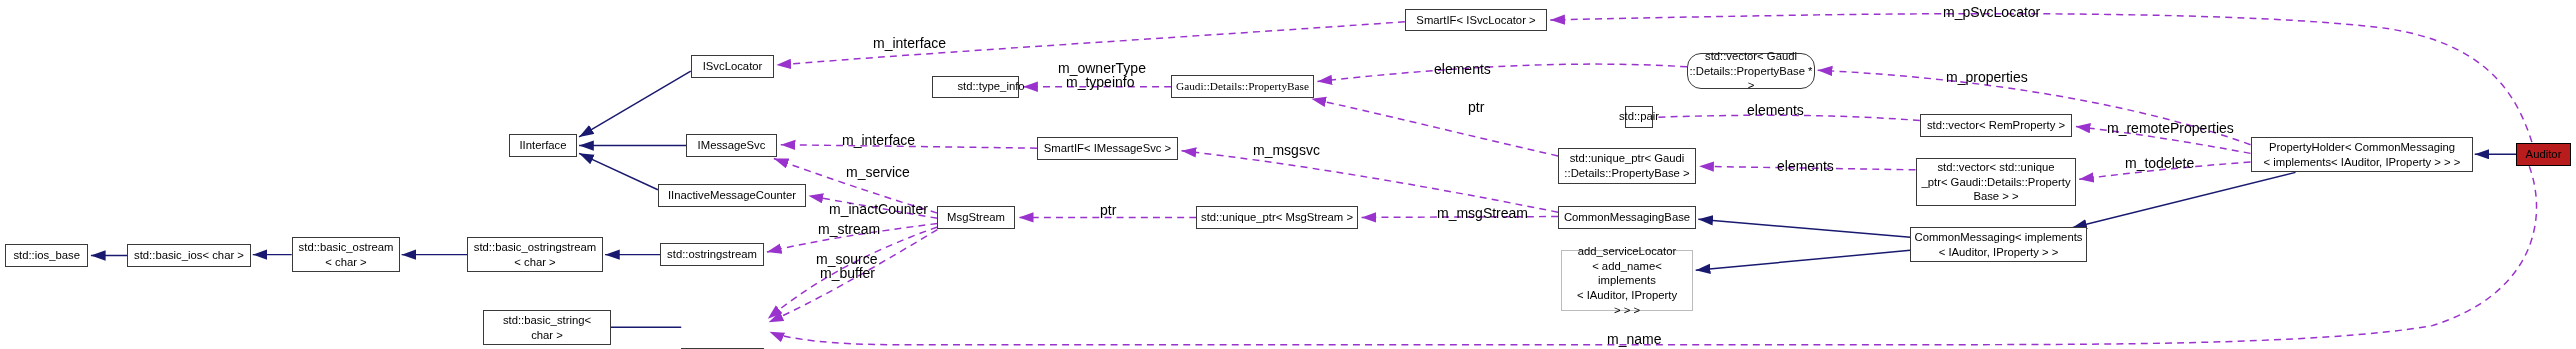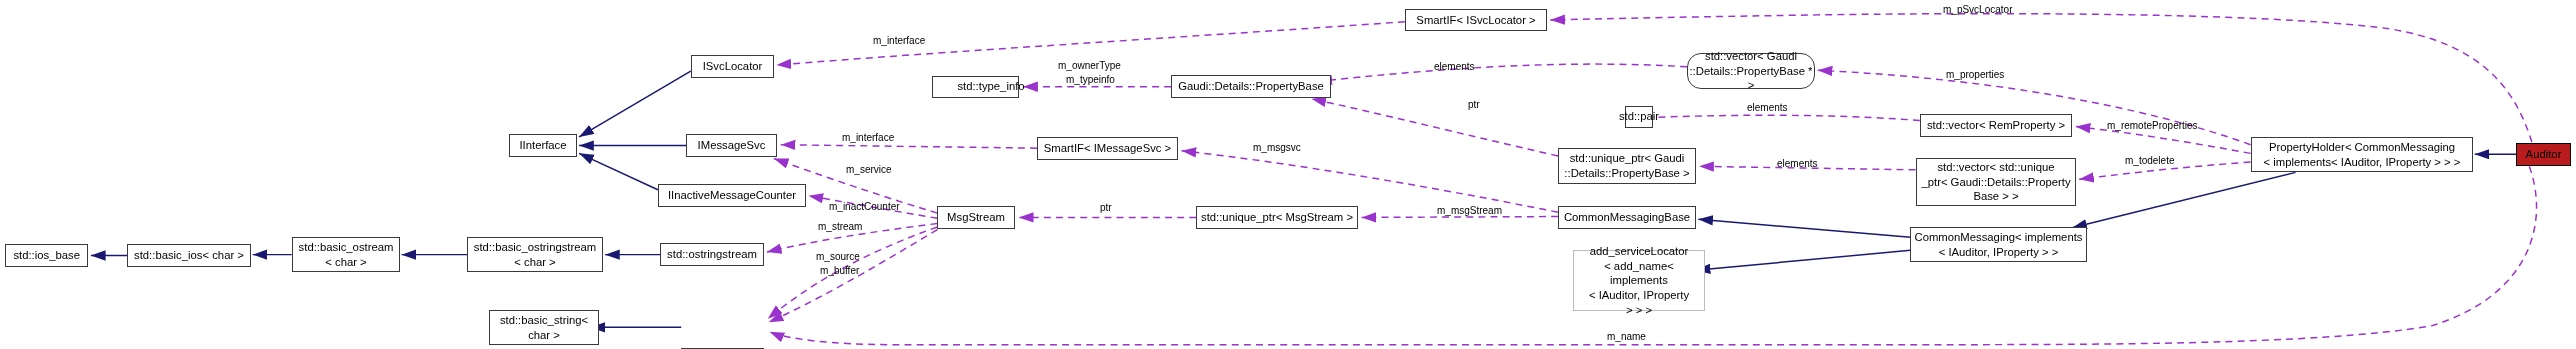--- a/index.html
+++ b/index.html
@@ -6,21 +6,21 @@
   .diagram{position:relative;width:2576px;height:350px;background:#ffffff;overflow:hidden;
            font-family:"Liberation Sans",sans-serif;}
   .edges-layer{position:absolute;left:0;top:0;width:2576px;height:350px;}
   .edge-inheritance{stroke:#191970;fill:none;stroke-width:1.7;}
   .edge-usage{stroke:#9a32cd;fill:none;stroke-width:1.7;stroke-dasharray:8 6;}
   .node{position:absolute;box-sizing:border-box;background:#ffffff;border:1.7px solid #3a3a3a;
         display:flex;align-items:center;justify-content:center;text-align:center;
         white-space:pre-line;font-size:11.3px;line-height:1.3;color:#000;}
   .node.external{border-color:#bcbcbc;}
   .node.main{background:#b91c1c;border-color:#000000;}
-  .edge-label{position:absolute;font-size:10px;color:#000;white-space:nowrap;}
+  .edge-label{position:absolute;font-size:14px;color:#000;white-space:nowrap;}
 </style>
 </head>
 <body>
 
 <div class="diagram">
   <svg class="edges-layer" width="2576" height="350" viewBox="0 0 2976 404" xmlns="http://www.w3.org/2000/svg">
     <defs>
       <marker id="arrow-inherit" markerUnits="userSpaceOnUse" markerWidth="19" markerHeight="13" refX="17" refY="6" orient="auto">
         <path d="M0,0 L17,6 L0,12 Z" fill="#191970"></path>
       </marker>
@@ -64,37 +64,37 @@
       </g>
   </svg>
   <div id="nodes">
       <div class="node normal" style="left: 5.2px; top: 244px; width: 83px; height: 22.5px;">std::ios_base</div>
       <div class="node normal" style="left: 127px; top: 244px; width: 124px; height: 22.5px;">std::basic_ios&lt; char &gt;</div>
       <div class="node normal" style="left: 292px; top: 237px; width: 108px; height: 35px;">std::basic_ostream
 &lt; char &gt;</div>
       <div class="node normal" style="left: 467px; top: 237px; width: 136px; height: 35px;">std::basic_ostringstream
 &lt; char &gt;</div>
       <div class="node normal" style="left: 660px; top: 243px; width: 104px; height: 23.4px;">std::ostringstream</div>
-      <div class="node normal" style="left: 483px; top: 310px; width: 110px; height: 35px; margin-left: 6px;">std::basic_string&lt;
+      <div class="node normal" style="left: 483px; top: 310px; width: 128px; height: 35px;">std::basic_string&lt;
 char &gt;</div>
       <div class="node normal" style="left: 681px; top: 316px; width: 83px; height: 23.4px; margin-top: 32px;">std::string</div>
       <div class="node normal" style="left: 509px; top: 134px; width: 68px; height: 22.5px;">IInterface</div>
       <div class="node normal" style="left: 691px; top: 55px; width: 83px; height: 22.5px;">ISvcLocator</div>
       <div class="node normal" style="left: 686px; top: 134px; width: 91px; height: 22.5px;">IMessageSvc</div>
       <div class="node normal" style="left: 658px; top: 184px; width: 148px; height: 22.5px;">IInactiveMessageCounter</div>
       <div class="node normal" style="left: 937px; top: 206px; width: 78px; height: 23.4px;">MsgStream</div>
       <div class="node normal" style="left: 932px; top: 76px; width: 87px; height: 21.6px; padding-left: 31px;">std::type_info</div>
       <div class="node normal" style="left: 1037px; top: 137px; width: 141px; height: 22.5px;">SmartIF&lt; IMessageSvc &gt;</div>
       <div class="node normal" style="left: 1405px; top: 8.7px; width: 142px; height: 22.5px;">SmartIF&lt; ISvcLocator &gt;</div>
-      <div class="node normal" style="left: 1171px; top: 75px; width: 160px; height: 22.5px;">Gaudi::Details::PropertyBase</div>
+      <div class="node normal" style="left: 1171px; top: 75px; width: 143px; height: 22.5px; font-family: Liberation Serif, serif;">Gaudi::Details::PropertyBase</div>
       <div class="node normal" style="left: 1196px; top: 206px; width: 162px; height: 22.5px;">std::unique_ptr&lt; MsgStream &gt;</div>
       <div class="node normal" style="left: 1558px; top: 206px; width: 138px; height: 22.5px;">CommonMessagingBase</div>
       <div class="node normal" style="left: 1558px; top: 148px; width: 138px; height: 36px;">std::unique_ptr&lt; Gaudi
 ::Details::PropertyBase &gt;</div>
-      <div class="node external" style="left: 1561px; top: 250px; width: 132px; height: 61px; margin-left: 12px;">add_serviceLocator
+      <div class="node external" style="left: 1561px; top: 250px; width: 132px; height: 61px;">add_serviceLocator
 &lt; add_name&lt; implements
 &lt; IAuditor, IProperty
 &gt; &gt; &gt;</div>
       <div class="node normal" style="left: 1586px; top: 106px; width: 28px; height: 21.6px; margin-left: 39px;">std::pair</div>
       <div class="node normal" style="left: 1687px; top: 53px; width: 128px; height: 36px; border-radius: 14px;">std::vector&lt; Gaudi
 ::Details::PropertyBase * &gt;</div>
       <div class="node normal" style="left: 1920px; top: 114px; width: 152px; height: 22.5px; text-align: right;">std::vector&lt; RemProperty &gt;</div>
       <div class="node normal" style="left: 1916px; top: 158px; width: 160px; height: 48px;">std::vector&lt; std::unique
 _ptr&lt; Gaudi::Details::Property
 Base &gt; &gt;</div>

